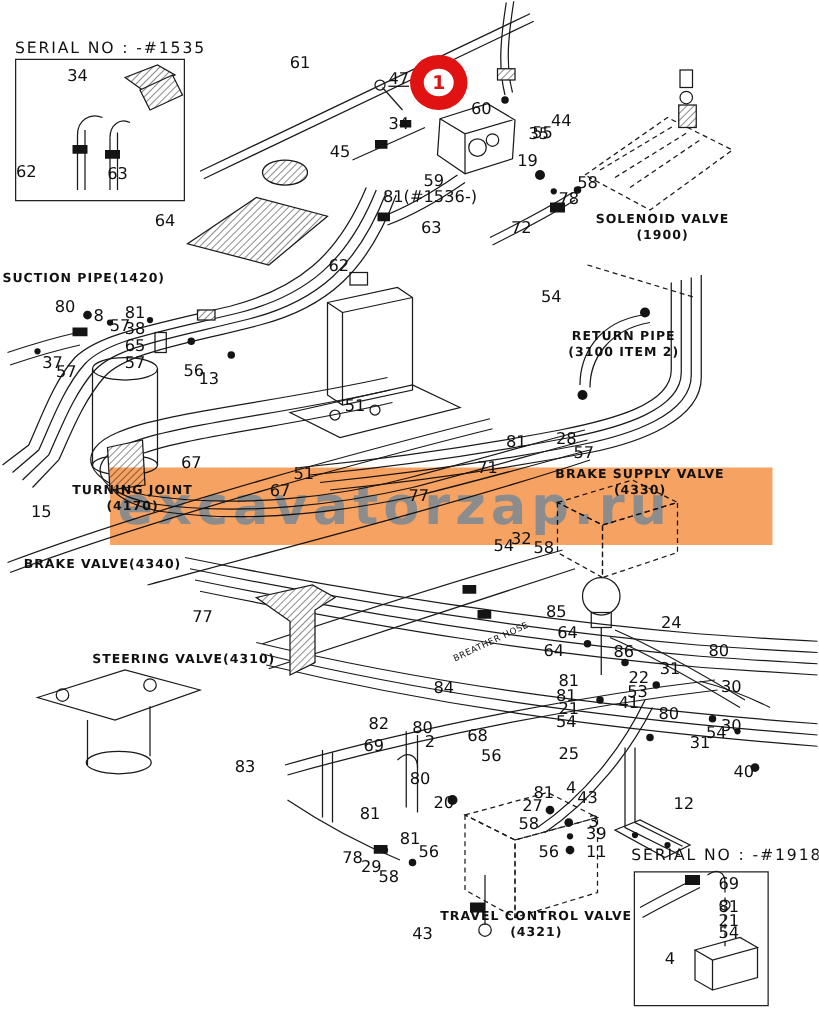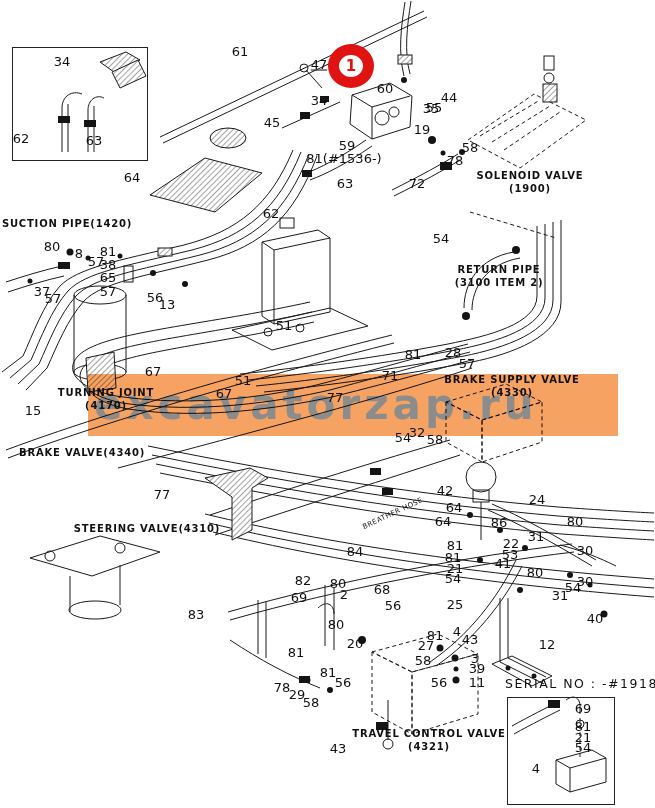--- a/index.html
+++ b/index.html
@@ -211,20 +211,21 @@
       <rect x="58" y="262" width="12" height="7"></rect>
       <rect x="370" y="468" width="11" height="7"></rect>
       <rect x="382" y="488" width="11" height="7"></rect>
     </g>
   </svg>
 
   <div class="band" style="background: rgb(245, 162, 99);">
     <span style="color: rgb(140, 140, 140);">excavatorzap.ru</span>
   </div>
 
+  <div class="inset-title" style="left:12px;top:30px">SERIAL NO : -#1535</div>
   <div class="inset" style="left:12px;top:47px;width:134px;height:112px"></div>
 
   <div class="inset-title" style="left:505px;top:676px">SERIAL NO : -#1918</div>
   <div class="inset" style="left:507px;top:697px;width:106px;height:106px"></div>
 
   <div class="highlight" style="border: 11px solid rgb(224, 18, 18);">
     <span style="color: rgb(224, 18, 18);">1</span>
   </div>
 
   <div id="annotations">
@@ -267,21 +268,21 @@
       <span class="callout" style="left: 243px; top: 380px;">51</span>
       <span class="callout" style="left: 390px; top: 375px;">71</span>
       <span class="callout" style="left: 413px; top: 354px;">81</span>
       <span class="callout" style="left: 453px; top: 352px;">28</span>
       <span class="callout" style="left: 467px; top: 363px;">57</span>
       <span class="callout" style="left: 335px; top: 397px;">77</span>
       <span class="callout" style="left: 162px; top: 494px;">77</span>
       <span class="callout" style="left: 403px; top: 437px;">54</span>
       <span class="callout" style="left: 417px; top: 432px;">32</span>
       <span class="callout" style="left: 435px; top: 439px;">58</span>
-      <span class="callout" style="left: 445px; top: 490px;">42</span>
+      <span class="callout" style="left: 445px; top: 490px;">85</span>
       <span class="callout" style="left: 454px; top: 507px;">64</span>
       <span class="callout" style="left: 443px; top: 521px;">64</span>
       <span class="callout" style="left: 537px; top: 499px;">24</span>
       <span class="callout" style="left: 499px; top: 522px;">86</span>
       <span class="callout" style="left: 575px; top: 521px;">80</span>
       <span class="callout" style="left: 536px; top: 536px;">31</span>
       <span class="callout" style="left: 511px; top: 543px;">22</span>
       <span class="callout" style="left: 510px; top: 554px;">53</span>
       <span class="callout" style="left: 503px; top: 563px;">41</span>
       <span class="callout" style="left: 585px; top: 550px;">30</span>

